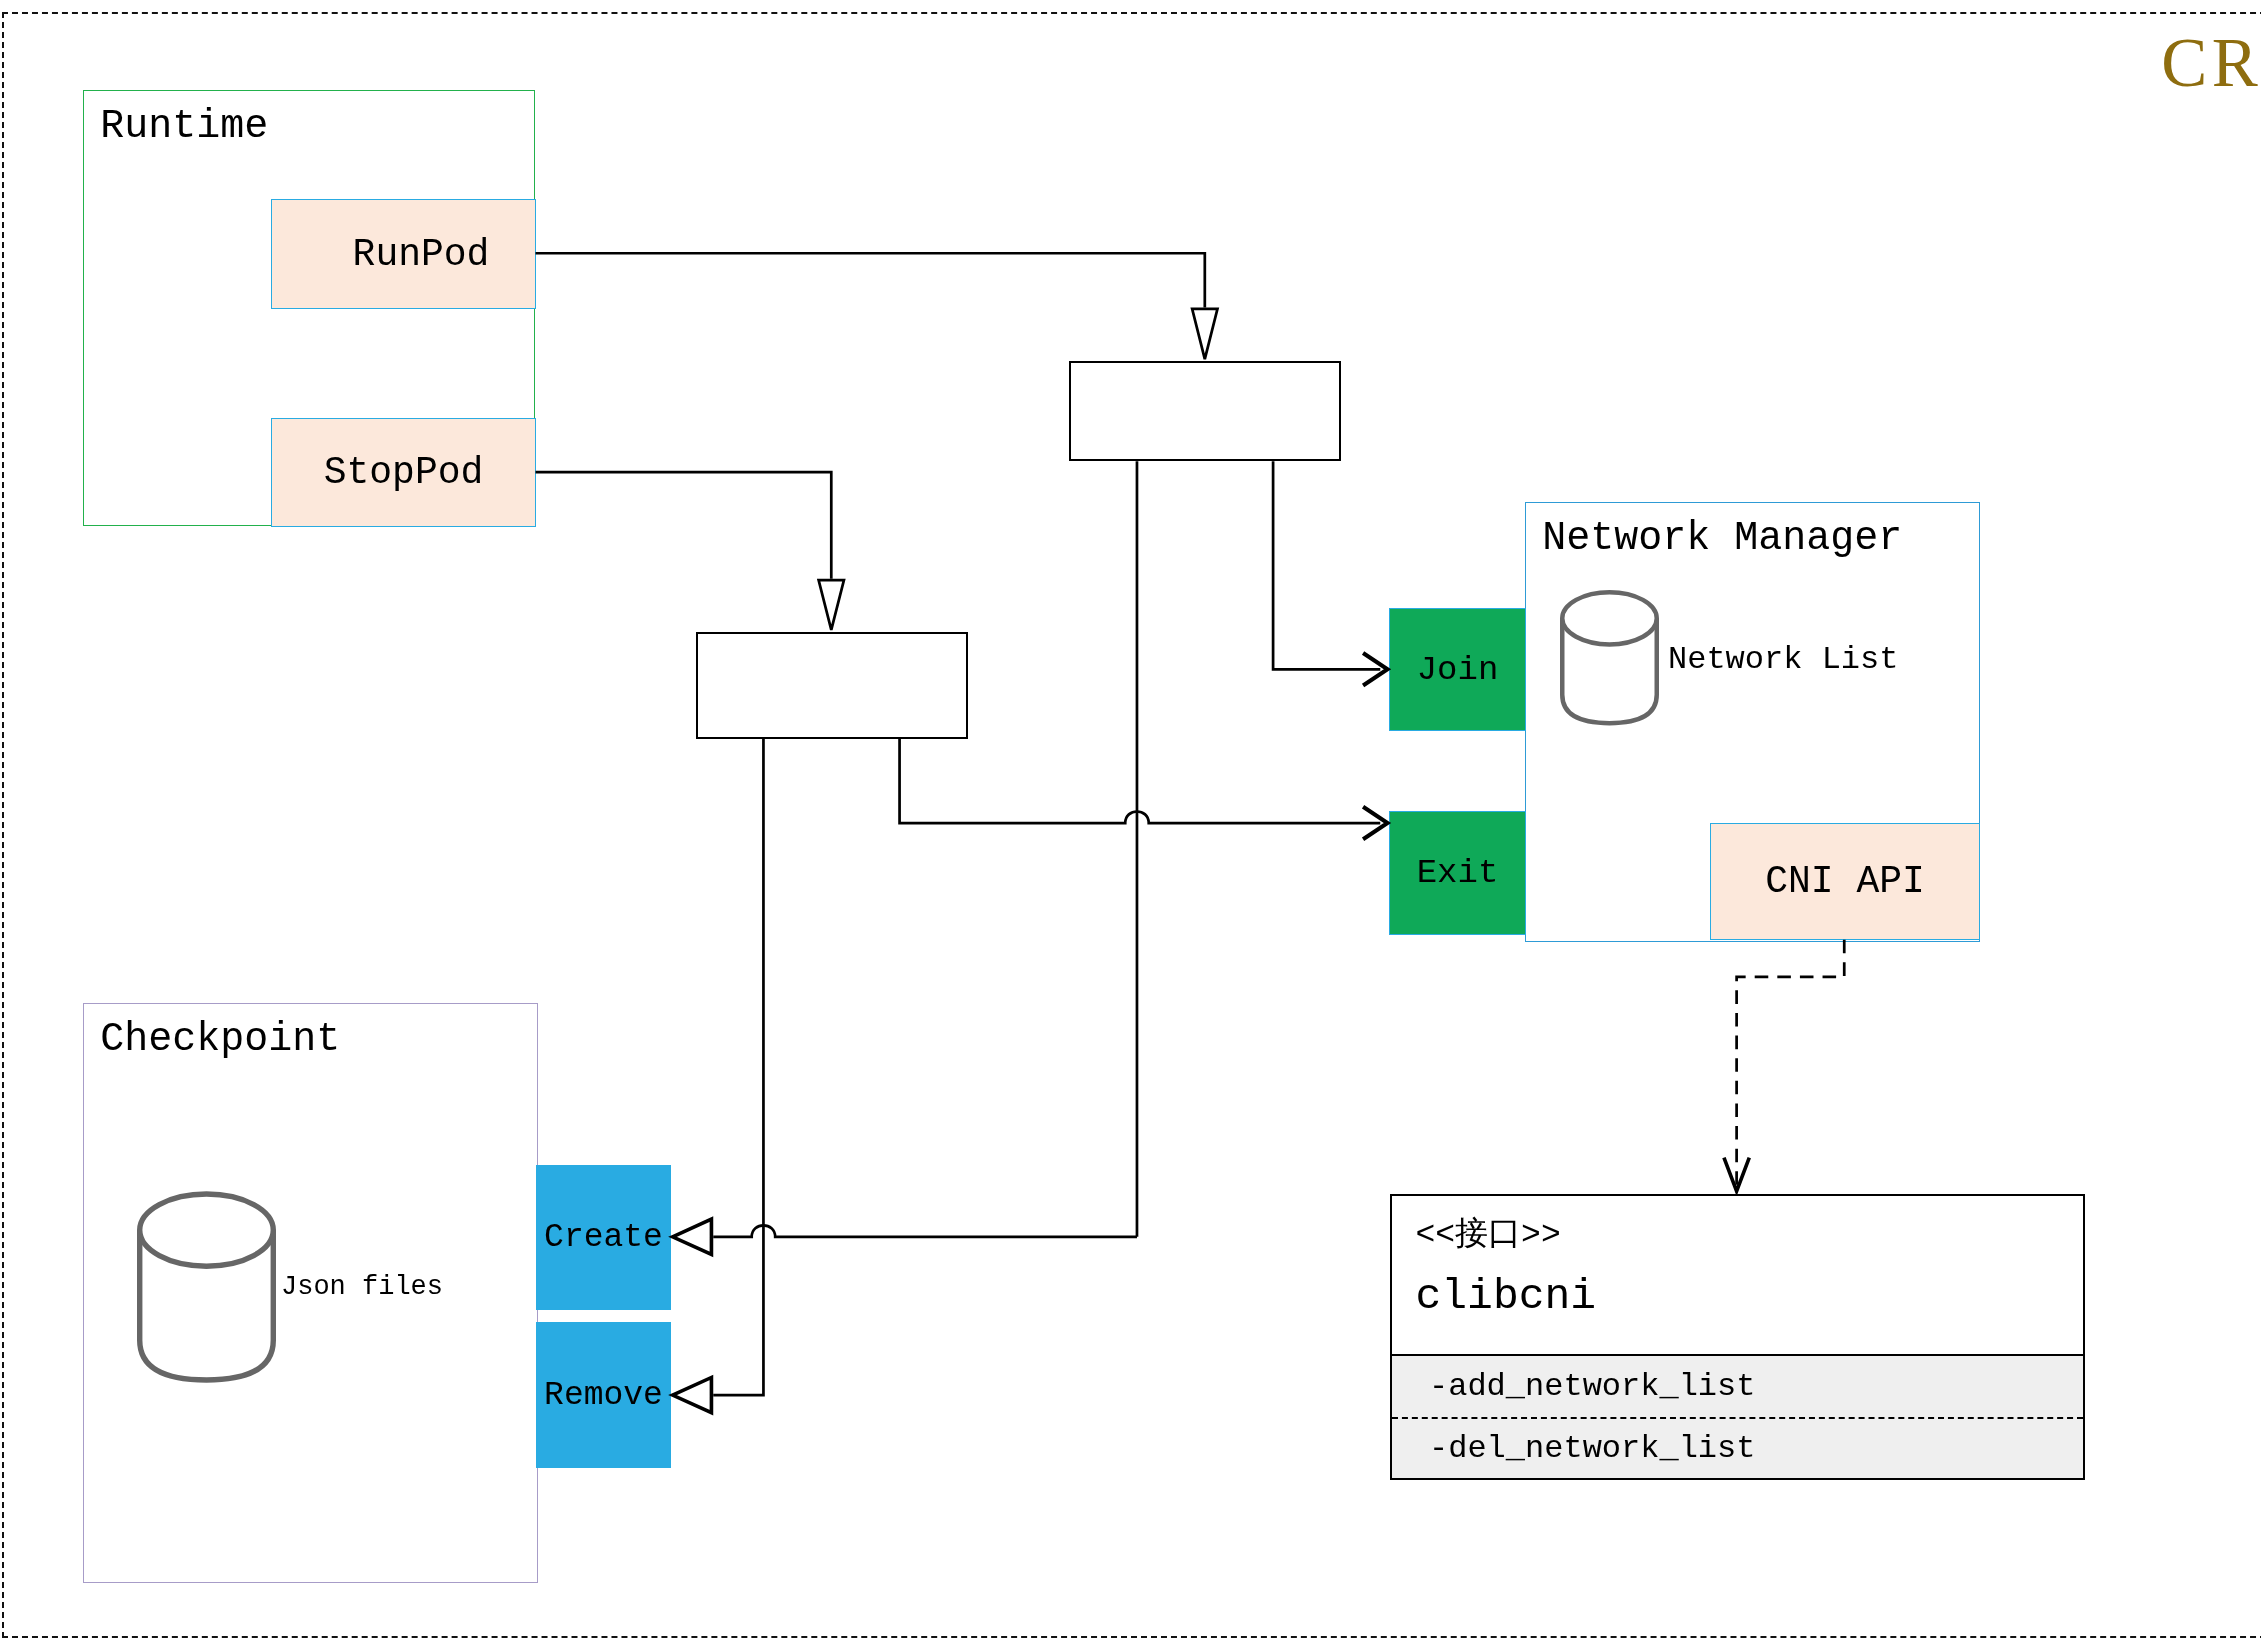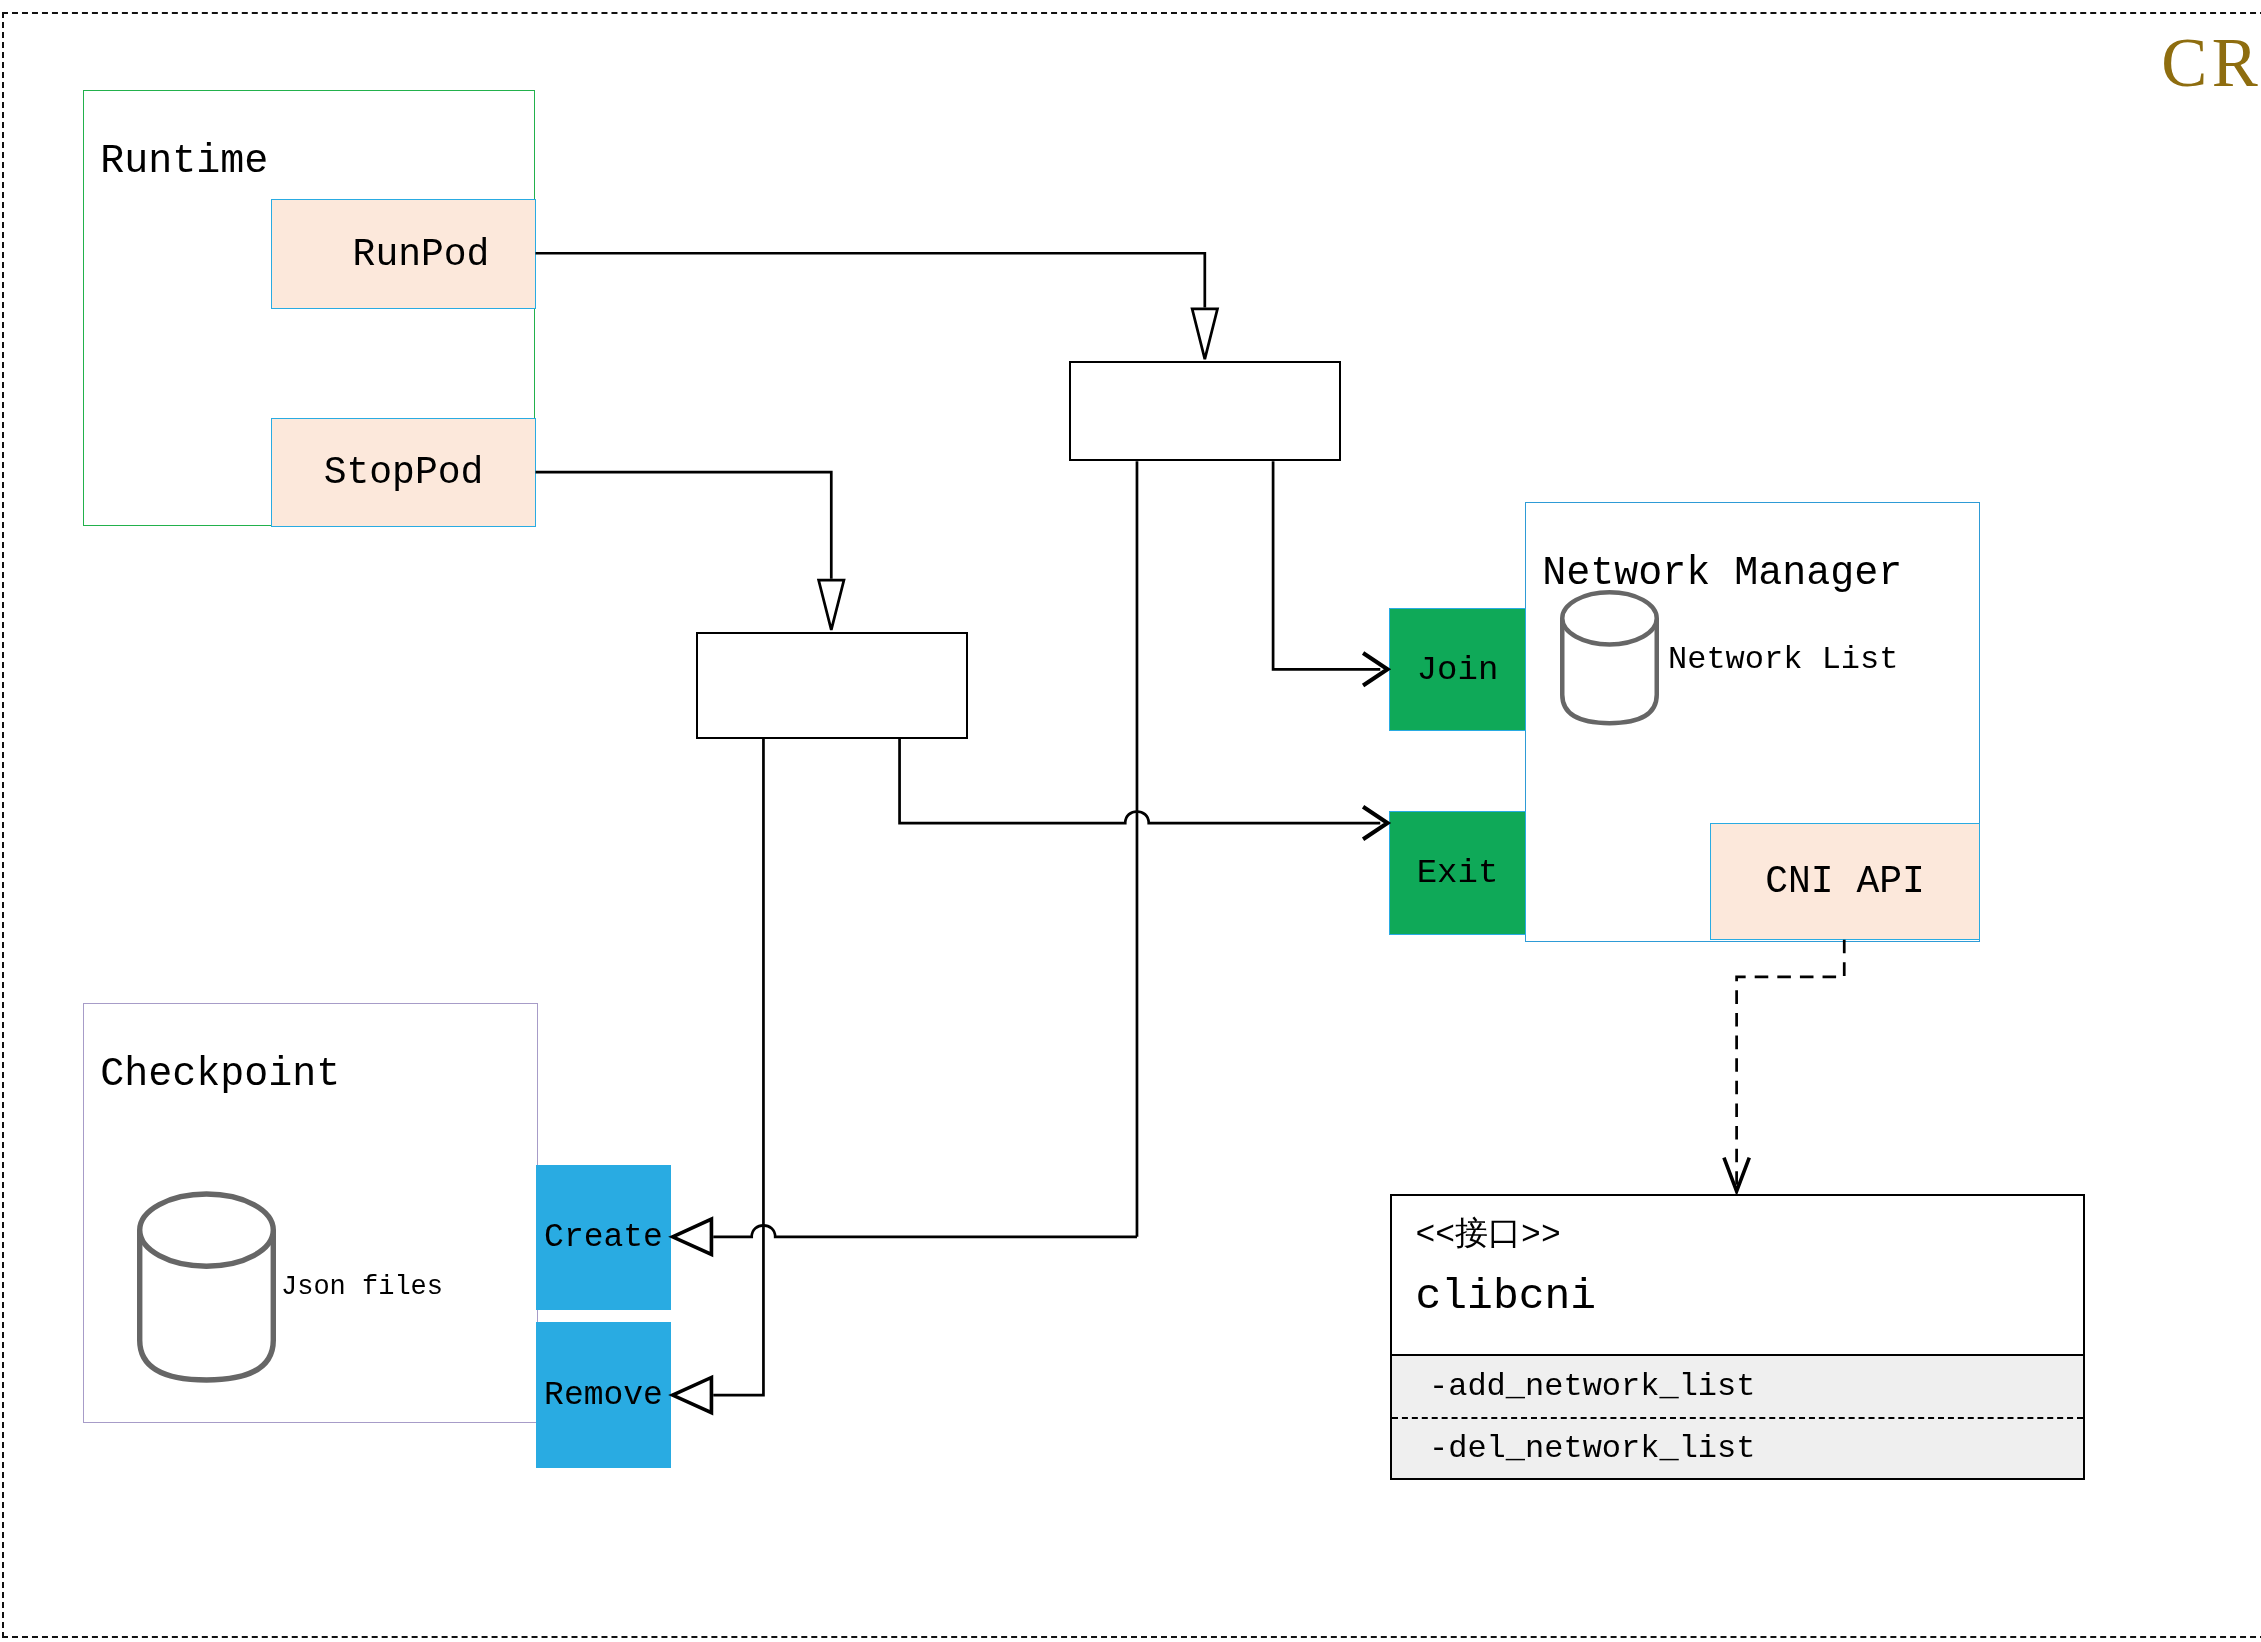--- a/index.html
+++ b/index.html
@@ -16,24 +16,24 @@
   
   #cri-title{
     left:2144px;top:18px;width:163px;height:90px;
     font-family:"Liberation Serif","DejaVu Serif",serif;
     font-size:69px;letter-spacing:4.5px;color:#8E6D0F;
     display:flex;align-items:center;justify-content:center;
   }
   
   .group-box{background:#fff;box-sizing:border-box;}
   #runtime-box{left:83px;top:90px;width:452px;height:436px;border:1.8px solid #22B14C;}
-  #checkpoint-box{left:83px;top:1003px;width:455px;height:420px;border:1.4px solid #A79CC8;padding-left:44px;}
+  #checkpoint-box{left:83px;top:1003px;width:455px;height:580px;border:1.4px solid #A79CC8;padding-left:44px;}
   #network-manager-box{left:1525px;top:502px;width:455px;height:440px;border:1.8px solid #2E9BD6;}
   .group-title{
-    position:absolute;left:16.3px;top:12.7px;font-size:40px;white-space:nowrap;margin-top:35px;
+    position:absolute;left:16.3px;top:12.7px;font-size:40px;white-space:nowrap;
   }
   
   .op-peach{
     background:#FCE8DB;border:1.8px solid #29ABE2;box-sizing:border-box;
     display:flex;align-items:center;justify-content:center;font-size:38px;
   }
   #runpod-box{left:271px;top:199px;width:265px;height:110px;padding-left:35px;}
   #stoppod-box{left:271px;top:418px;width:265px;height:109px;}
   #cniapi-box{left:1710px;top:823px;width:270px;height:117px;}
   

